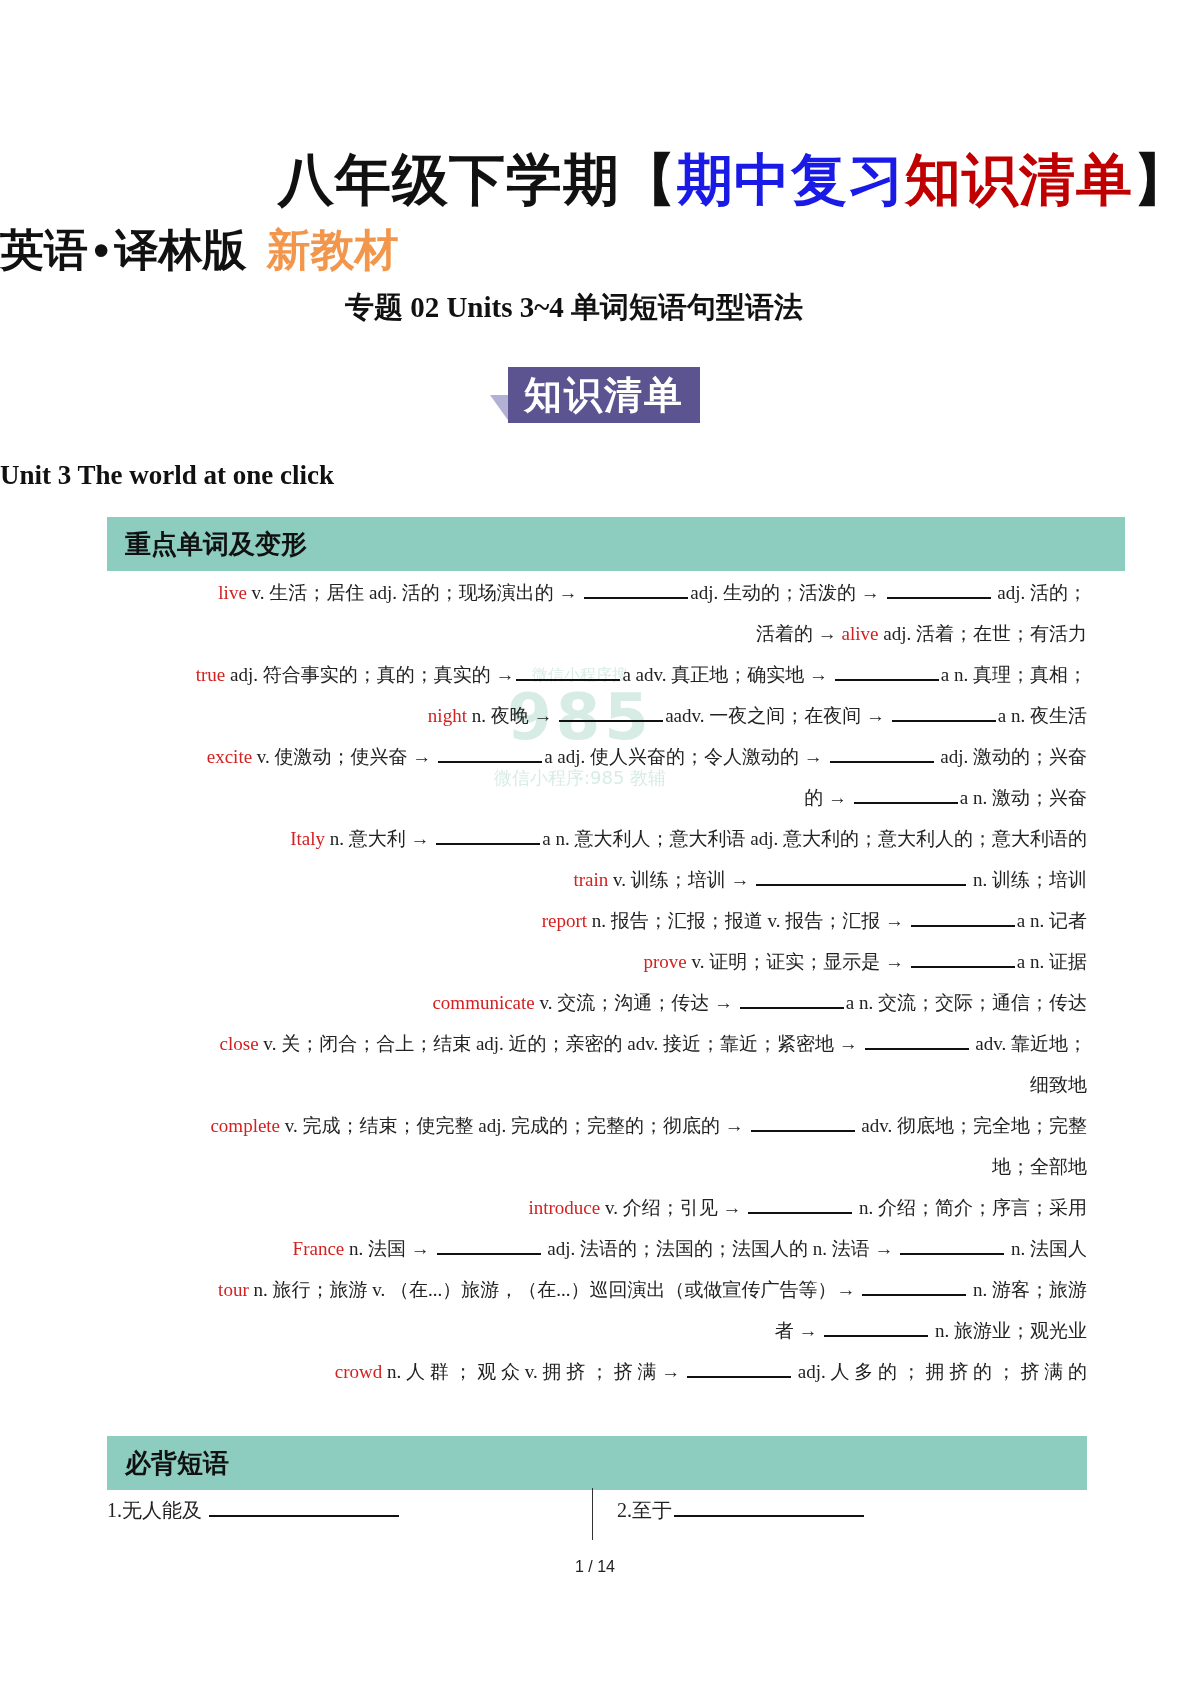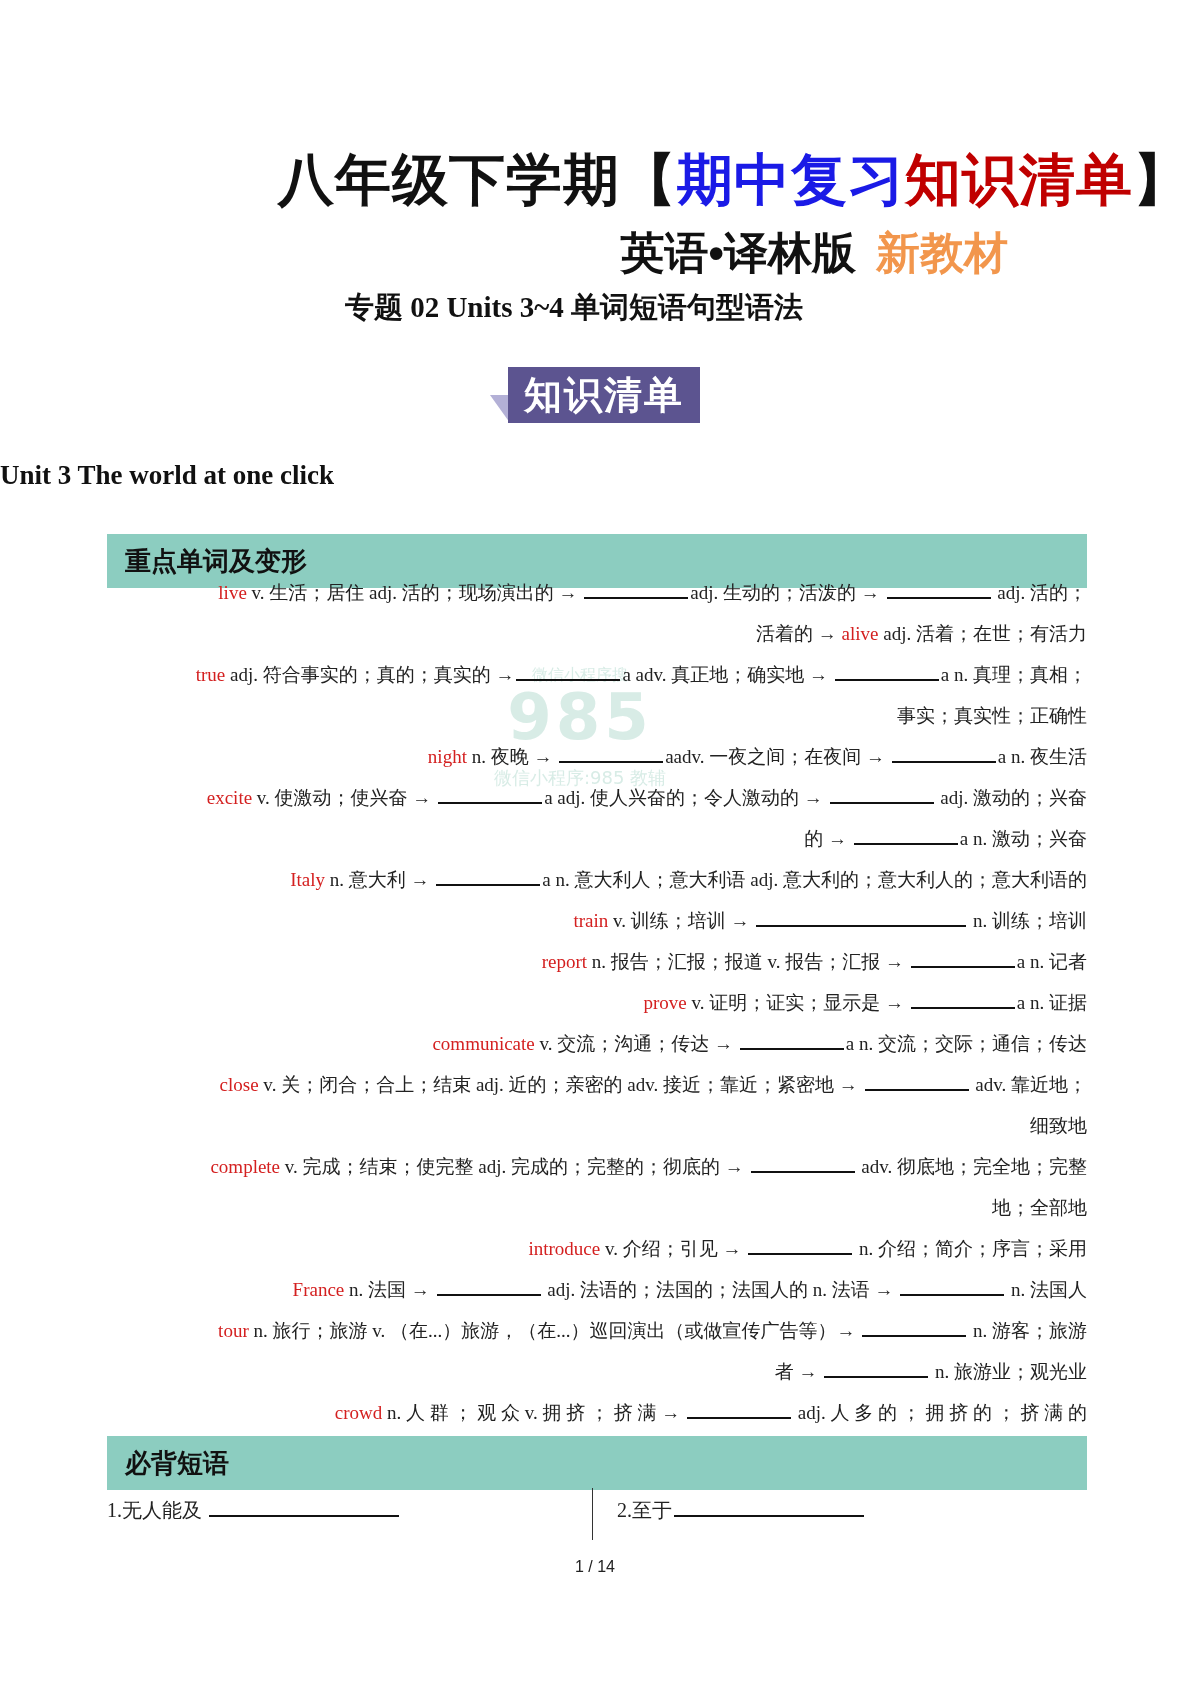--- a/index.html
+++ b/index.html
@@ -8,22 +8,22 @@
       font-family: "Liberation Serif", "DejaVu Serif", serif; color: #222;
     }
     .title-main {
       position: absolute; top: 150px; left: 0; width: 1190px; text-align: right;
       font-family: "DejaVu Sans", "Liberation Sans", sans-serif; font-weight: bold;
       font-size: 56px; letter-spacing: 1px; color: #111; line-height: 60px;
     }
     .title-main .blue { color: #1a1ae6; }
     .title-main .red { color: #c00000; }
     .title-sub {
-      position: absolute; top: 228px; left: 0; width: 1008px; text-align: right;
-      font-family: Liberation Sans, sans-serif; font-weight: bold;
+      position: absolute; top: 228px; left: 0; width: 1008px; text-align: left;
+      font-family: Liberation Mono, monospace; font-weight: bold;
       font-size: 44px; color: #111; line-height: 50px;
     }
     .title-sub .orange { color: #f2964c; margin-left: 20px; }
     .title-topic {
       position: absolute; top: 288px; left: 0; width: 1148px; text-align: center;
       font-family: "Liberation Serif", serif; font-weight: bold; font-size: 29px; color: #111;
     }
     .badge-wrap { position: absolute; top: 367px; left: 490px; width: 212px; height: 60px; }
     .badge-tri {
       position: absolute; left: 0; top: 28px; width: 0; height: 0;
@@ -84,37 +84,36 @@
 
 <div class="title-topic">专题 02 Units 3~4  单词短语句型语法</div>
 
 <div class="badge-wrap">
   <div class="badge-tri"></div>
   <div class="badge">知识清单</div>
 </div>
 
 <div class="unit-title">Unit 3 The world at one click</div>
 
-<div class="section-bar" style="top:534px;">
+<div class="section-bar" style="top:517px;padding-left:38px;">
   <span>重点单词及变形</span>
 </div>
 
 <div class="watermark">
   <div class="wm-top">微信小程序搜</div>
   <div class="wm-num">985</div>
   <div class="wm-bottom">微信小程序:985 教辅</div>
 </div>
 
 <div class="entries">
 
   <div class="line"><span class="hw">live</span><span> v. 生活；居住  adj. 活的；现场演出的 → </span><span class="blank"></span><span>adj. 生动的；活泼的 → </span><span class="blank"></span><span> adj. 活的；</span></div>
   <div class="line"><span>活着的 →</span> <span class="hw">alive</span><span> adj. 活着；在世；有活力</span></div>
 
   <div class="line"><span class="hw">true</span><span> adj. 符合事实的；真的；真实的   →</span><span class="blank"></span><span>a adv. 真正地；确实地 → </span><span class="blank"></span><span>a n. 真理；真相；</span></div>
-  <div class="line"><span>事实；真实性；正确性</span></div>
 
   <div class="line"><span class="hw">night</span><span> n. 夜晚 → </span><span class="blank"></span><span>aadv. 一夜之间；在夜间 → </span><span class="blank"></span><span>a n. 夜生活</span></div>
 
   <div class="line"><span class="hw">excite</span><span> v. 使激动；使兴奋 → </span><span class="blank"></span><span>a adj. 使人兴奋的；令人激动的 → </span><span class="blank"></span><span> adj. 激动的；兴奋</span></div>
   <div class="line"><span>的 → </span><span class="blank"></span><span>a n. 激动；兴奋</span></div>
 
   <div class="line"><span class="hw">Italy</span><span> n. 意大利 → </span><span class="blank"></span><span>a n. 意大利人；意大利语  adj. 意大利的；意大利人的；意大利语的</span></div>
 
   <div class="line"><span class="hw">train</span><span> v. 训练；培训 → </span><span class="blank long"></span><span> n. 训练；培训</span></div>
 

